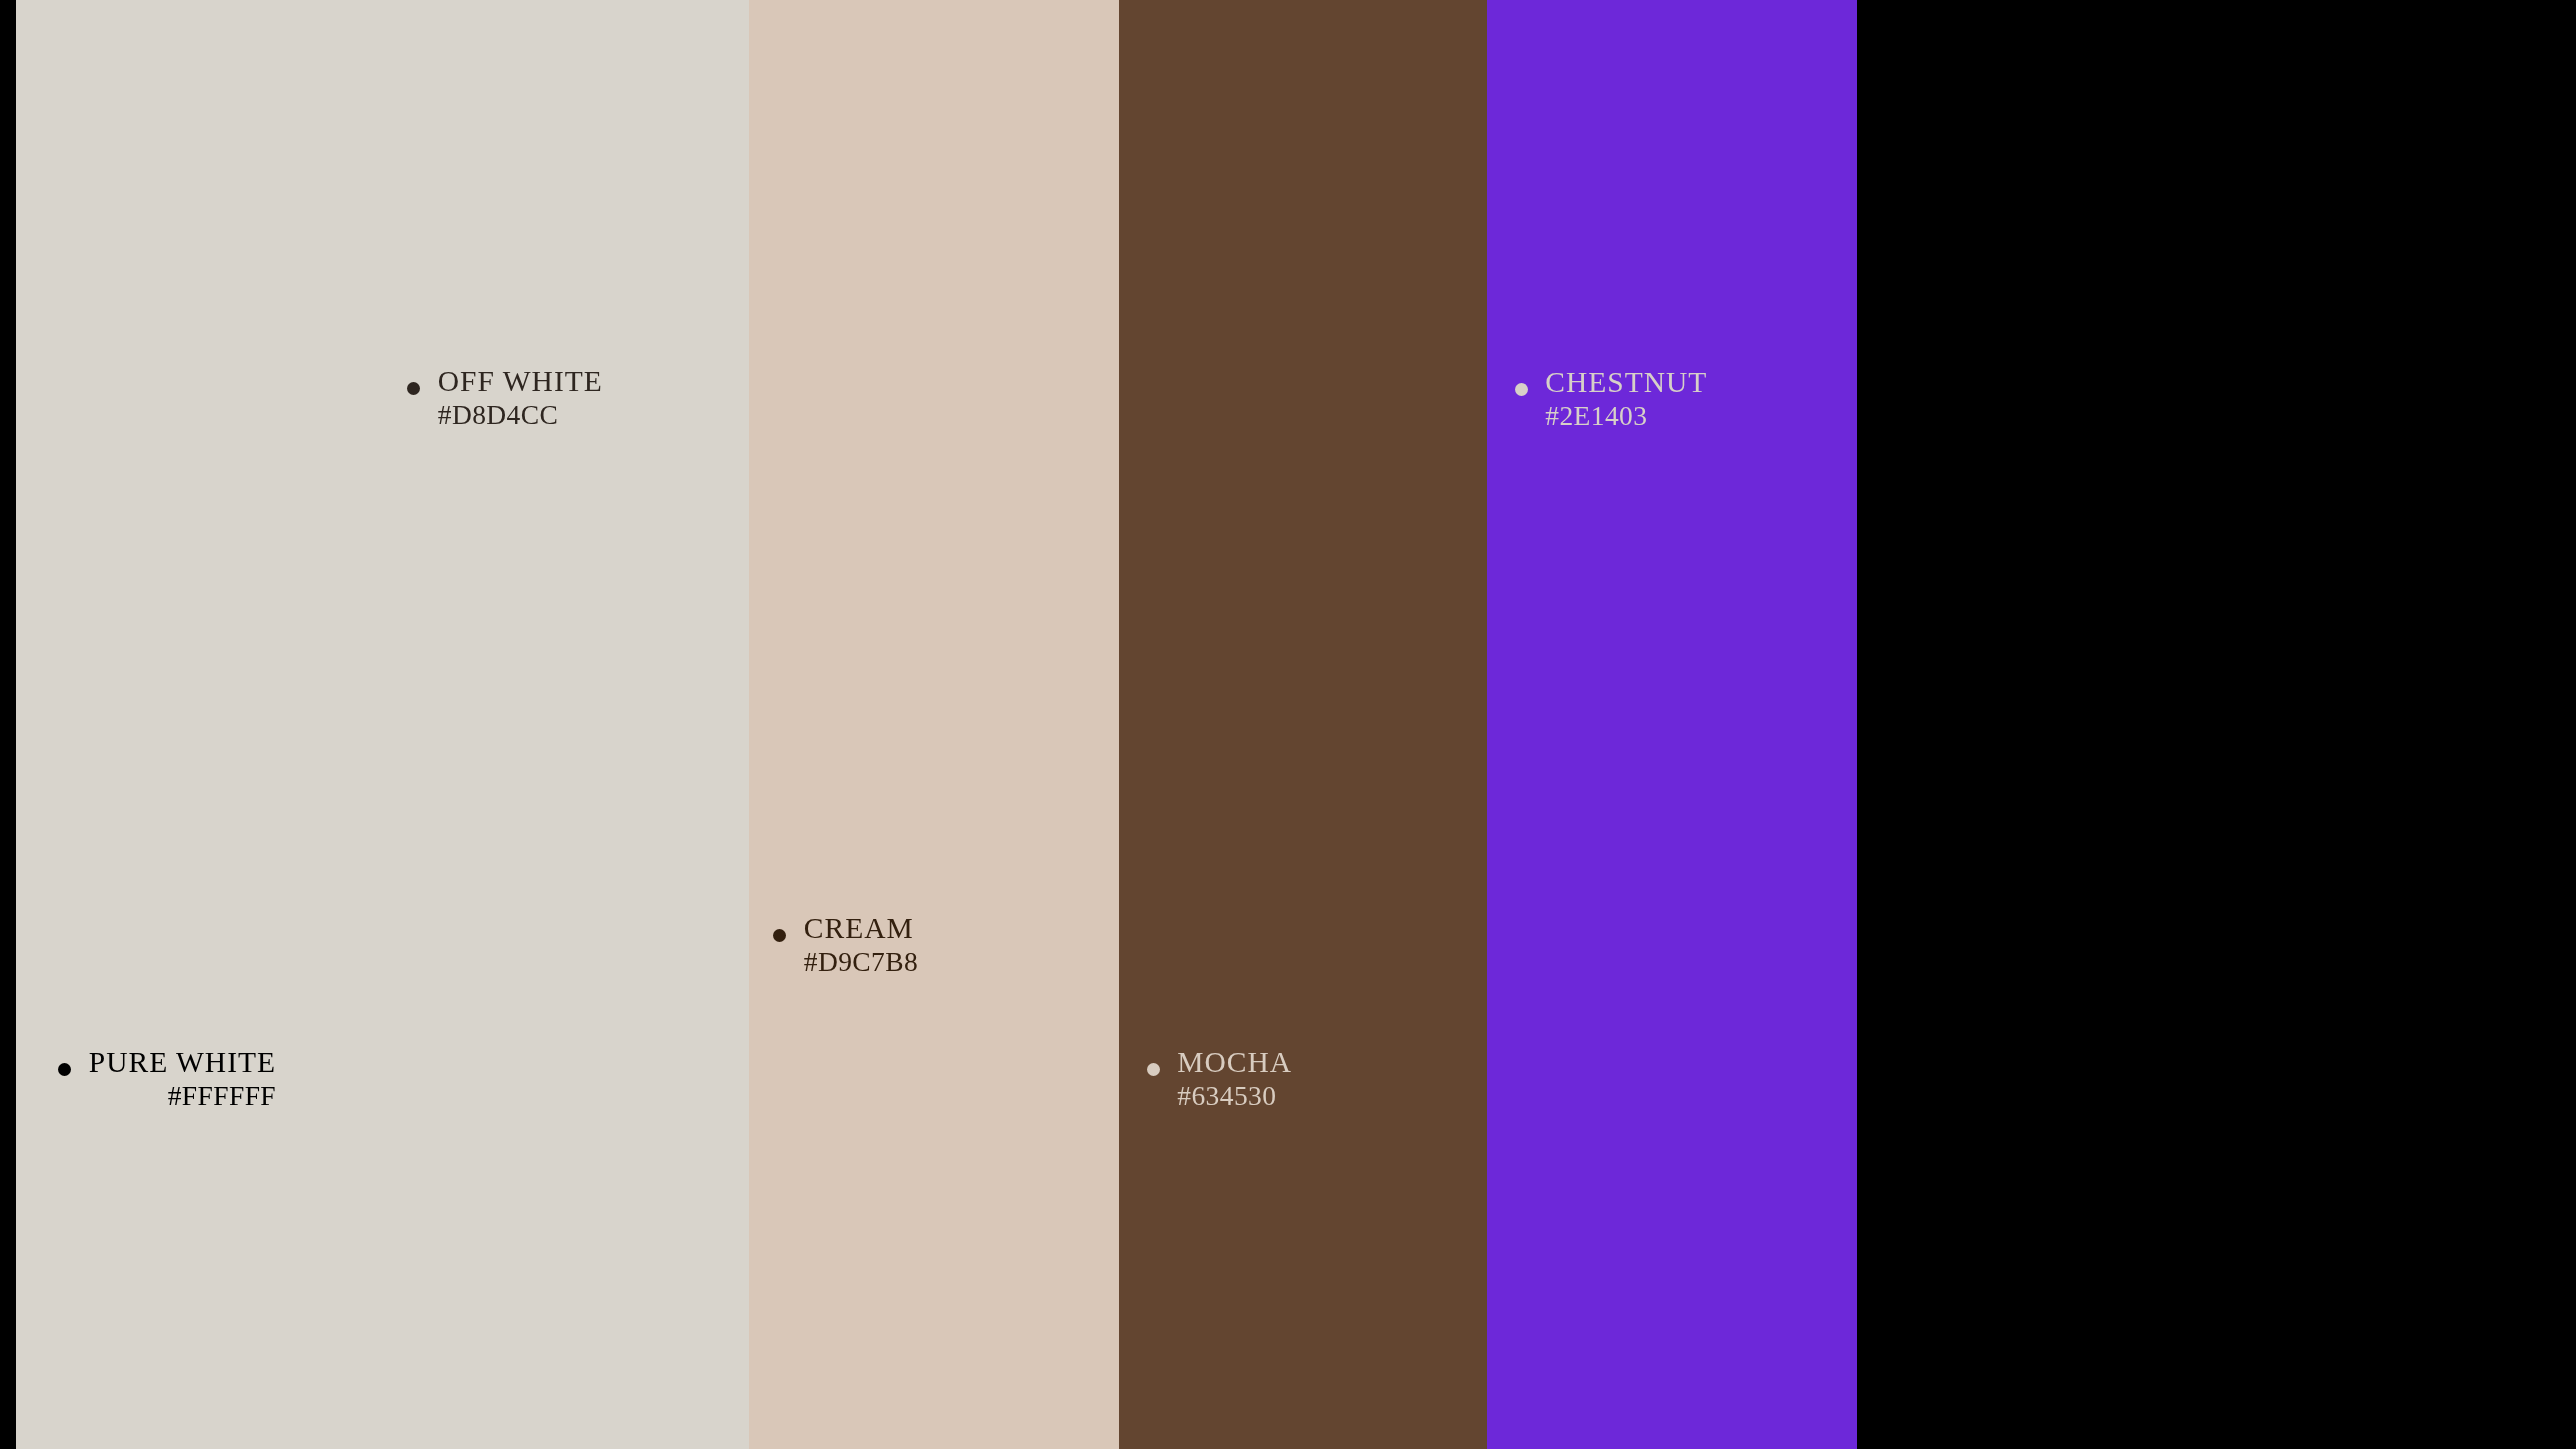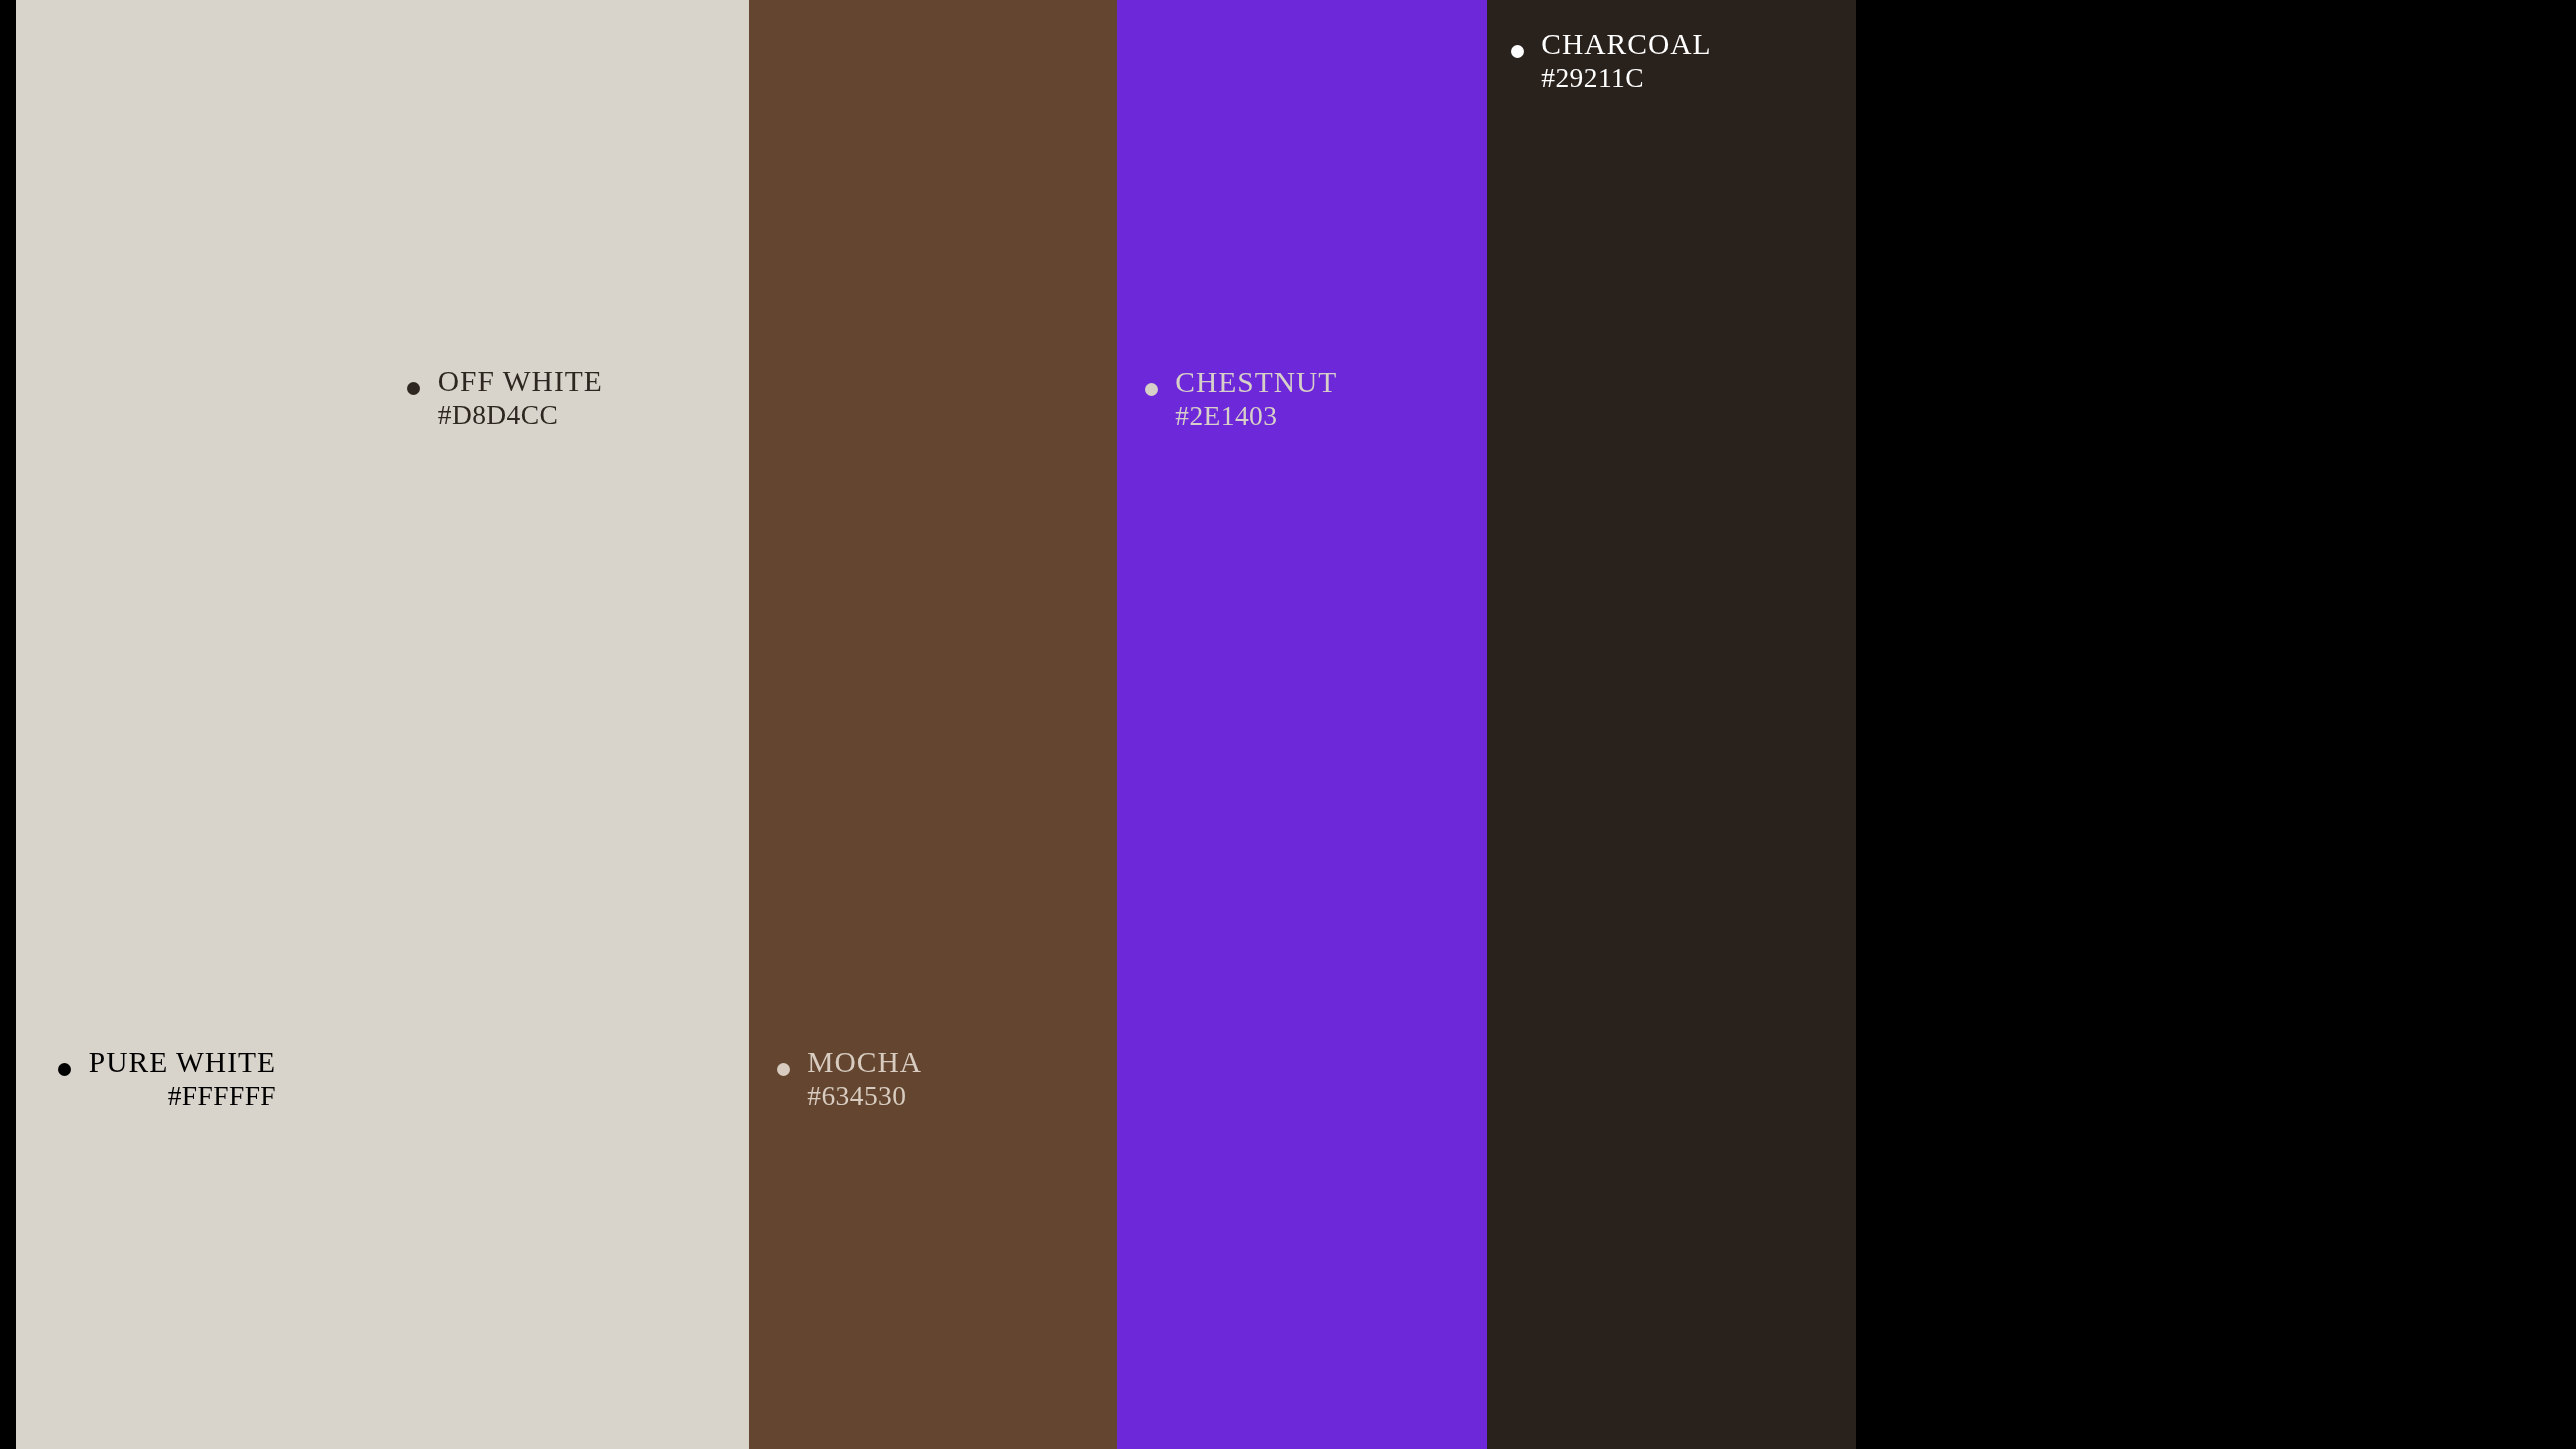--- a/index.html
+++ b/index.html
@@ -76,41 +76,41 @@
         </span>
       </div>
       <div class="label" style="left: 42px; top: 1047px; text-align: right;">
         <span class="bullet" style="background: rgb(0, 0, 0);"></span>
         <span class="label-text">
           <span class="label-name" style="color: rgb(0, 0, 0);">PURE WHITE</span>
           <span class="label-hex" style="color: #000000;">#FFFFFF</span>
         </span>
       </div>
     </div>
+    <div class="swatch" style="width: 370px; background: rgb(217, 199, 184);">
+      <div class="label" style="left: 24px; top: 913px;">
+        <span class="bullet" style="background: rgb(51, 32, 15);"></span>
+        <span class="label-text">
+          <span class="label-name" style="color: rgb(51, 32, 15);">CREAM</span>
+          <span class="label-hex" style="color: rgb(51, 32, 15);">#D9C7B8</span>
+        </span>
+      </div>
+    </div>
     <div class="swatch" style="width: 368px; background: rgb(99, 69, 48);">
       <div class="label" style="left: 27.5px; top: 1047px;">
         <span class="bullet" style="background: rgb(216, 204, 192);"></span>
         <span class="label-text">
           <span class="label-name" style="color: rgb(216, 204, 192);">MOCHA</span>
           <span class="label-hex" style="color: rgb(216, 204, 192);">#634530</span>
         </span>
       </div>
     </div>
     <div class="swatch" style="width: 370px; background: #6d28d9;">
       <div class="label" style="left: 27.5px; top: 367px;">
         <span class="bullet" style="background: rgb(215, 208, 200);"></span>
         <span class="label-text">
           <span class="label-name" style="color: rgb(215, 208, 200);">CHESTNUT</span>
           <span class="label-hex" style="color: rgb(215, 208, 200);">#2E1403</span>
         </span>
       </div>
     </div>
-    <div class="swatch" style="width: 369px; background: rgb(41, 33, 28);">
-      <div class="label" style="left: 23.5px; top: 29px;">
-        <span class="bullet" style="background: rgb(255, 255, 255);"></span>
-        <span class="label-text">
-          <span class="label-name" style="color: rgb(255, 255, 255);">CHARCOAL</span>
-          <span class="label-hex" style="color: rgb(255, 255, 255);">#29211C</span>
-        </span>
-      </div>
-    </div>
   </div>
 
 
 </body></html>

